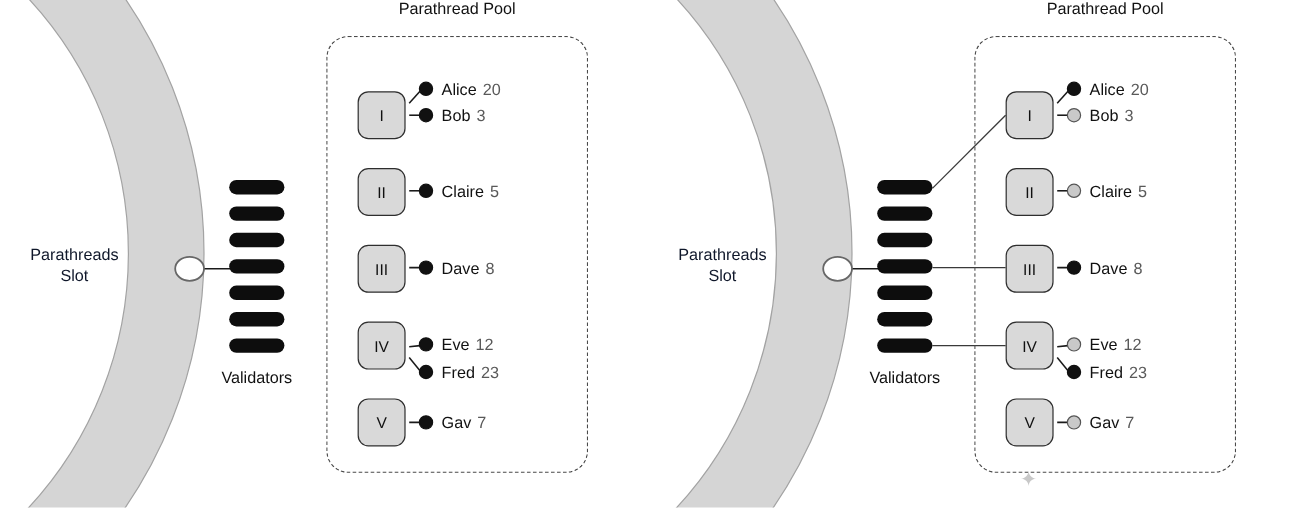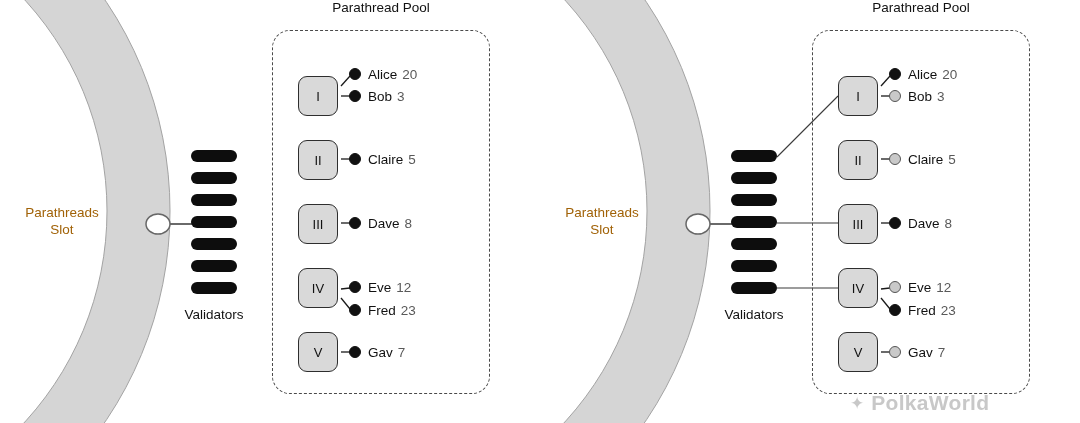--- a/index.html
+++ b/index.html
@@ -6,21 +6,21 @@
   html,body{width:1080px;height:423px}
   body{background:#fff;font-family:"Liberation Sans",sans-serif;position:relative;overflow:hidden;color:#111}
   .diagram{position:absolute;top:0;width:540px;height:423px}
   svg.bg{position:absolute;left:0;top:0}
   .ring-band{fill:none;stroke:#d5d5d5;stroke-width:63}
   .ring-edge{fill:none;stroke:#a3a3a3;stroke-width:1}
   .slot-ellipse{fill:#fff;stroke:#676767;stroke-width:1.5}
   .conn{stroke:#1a1a1a;stroke-width:1.3;fill:none}
   .vconn{stroke:#3a3a3a;stroke-width:1.1;fill:none}
   .vbar{position:absolute;left:191px;width:46px;height:12px;border-radius:6px;background:#0d0d0d}
-  .slot-label{position:absolute;left:6px;top:204px;width:112px;text-align:center;font-size:13.5px;line-height:17px;color:#a16207}
+  .slot-label{position:absolute;left:6px;top:204px;width:112px;text-align:center;font-size:13.5px;line-height:17px;color:#0f172a}
   .validators-label{position:absolute;left:154px;top:307px;width:120px;text-align:center;font-size:13.5px;color:#111}
   .pool-title{position:absolute;left:272px;top:0;width:218px;text-align:center;font-size:13.5px;color:#111}
   .pool-box{position:absolute;left:272px;top:30px;width:218px;height:364px;border:1.5px dashed #4a4a4a;border-radius:18px}
   .nbox{position:absolute;left:298px;width:40px;height:40px;background:#d9d9d9;border:1.5px solid #2e2e2e;border-radius:9px;display:flex;align-items:center;justify-content:center;font-size:13px;color:#111}
   .entry{position:absolute;left:349px;height:18px;display:flex;align-items:center;gap:7px;font-size:13.5px;white-space:nowrap}
   .dot{width:12px;height:12px;border-radius:50%;flex:0 0 auto}
   .dot[data-dot="black"]{background:#111;border:1px solid #111}
   .dot[data-dot="gray"]{background:#c9c9c9;border:1px solid #555}
   .ename{color:#111}
   .eval{color:#595959;margin-left:-2px}
@@ -201,14 +201,13 @@
   </div>
   <div class="entry" style="top:343px">
     <span class="dot" data-dot="gray"></span>
     <span class="ename">Gav</span>
     <span class="eval">7</span>
   </div>
 </section>
 
 <div class="watermark">
   <span class="wm-icon">✦</span>
-  <span class="wm-text">PolkaWorld</span>
 </div>
 
 </body></html>

